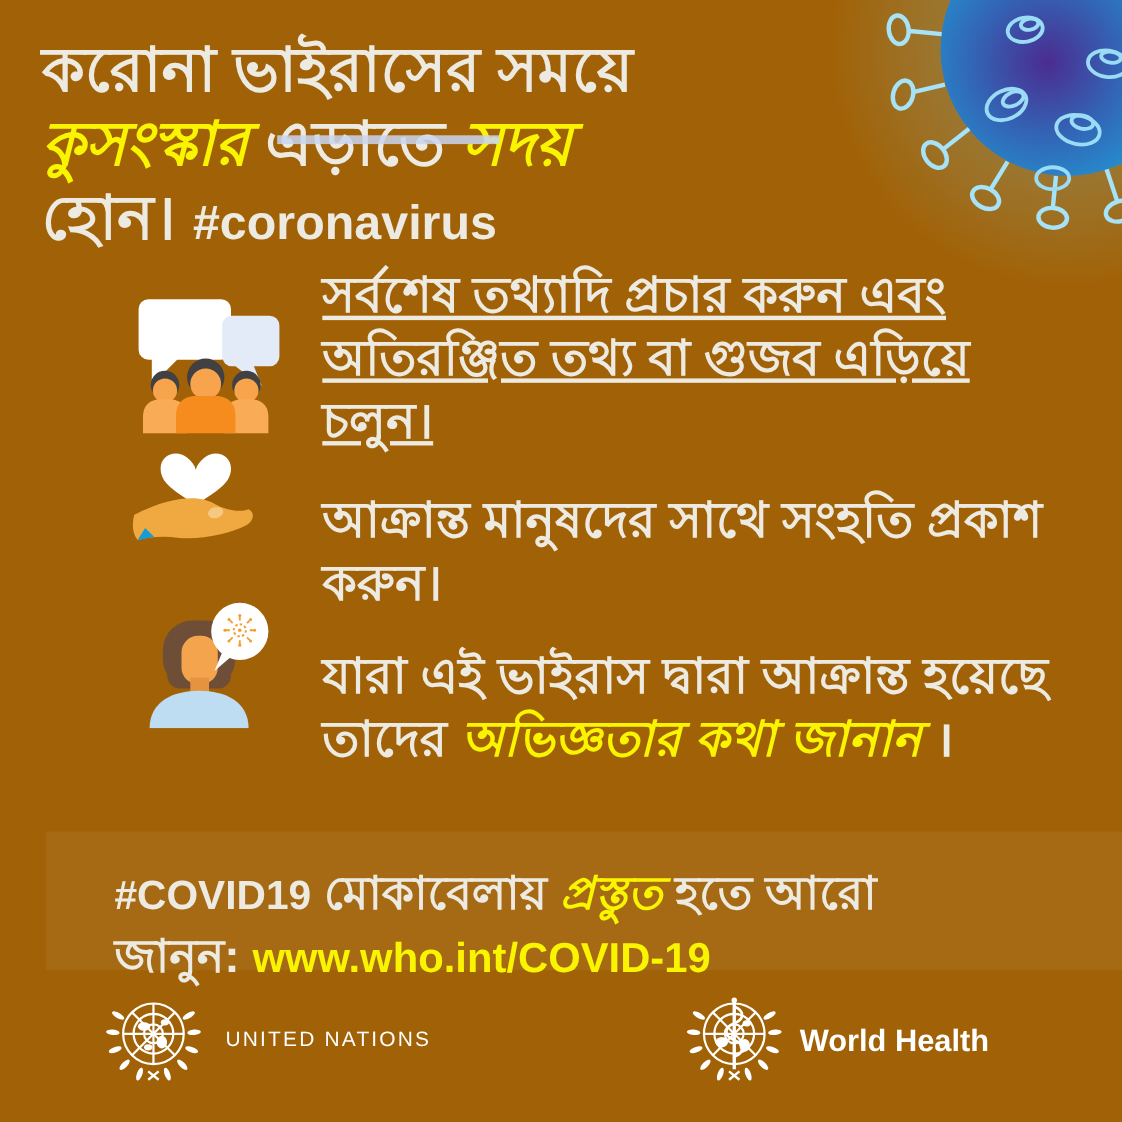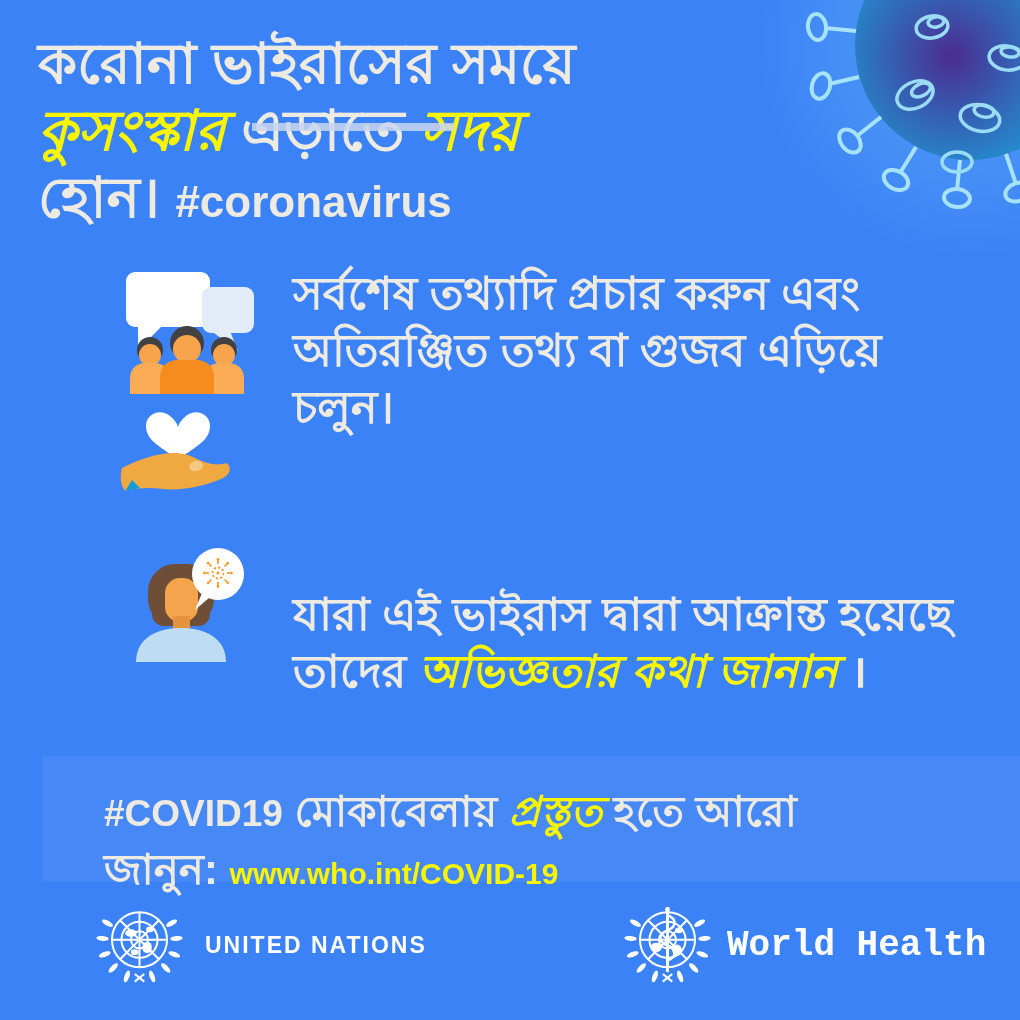--- a/index.html
+++ b/index.html
@@ -1,70 +1,69 @@
 <!DOCTYPE html>
 <html><head>
 <meta charset="utf-8">
 <style>
   * { margin:0; padding:0; box-sizing:border-box; }
   html,body { width:1020px; height:1020px; }
   body { font-family:"Liberation Sans","DejaVu Sans",sans-serif; }
   .poster {
     position:relative; width:1020px; height:1020px;
-    background:#3b82f6; overflow:hidden;
+    background:#a16207; overflow:hidden;
   }
   
   .corner-virus { position:absolute; top:0; right:0; width:345px; height:285px; }
   
   .heading {
     position:absolute; left:38px; top:30px; width:840px;
     color:#EDEAE2; font-weight:700; font-size:56px; line-height:67px;
   }
   .yellow { color:#F9F400;font-style:italic; }
   .white  { color:#EDEAE2; }
   .latin-tag { font-size:44px; letter-spacing:0; }
   .matra-bar {
     position:absolute; left:252px; top:123px; width:202px; height:8px;
     background:#C9D6F0; opacity:.85; z-index:3;
   }
   
   .item-text {
     position:absolute; left:293px; width:700px;
     color:#EDEAE2; font-weight:700; font-size:45px; line-height:57px;
   }
-  .item1-text { top:265px; }
+  .item1-text { top:240px;text-decoration:underline; }
   .item2-text { top:444px; }
   .item3-text { top:586px; }
   .item-icon { position:absolute; }
   .icon1 { left:112px; top:266px; }
   .icon2 { left:116px; top:402px; }
   .icon3 { left:108px; top:536px; }
   
   .footer-band {
     position:absolute; left:42px; top:756px; width:978px; height:126px;
     background:rgba(255,255,255,0.05);
   }
   .footer-text {
     position:absolute; left:104px; top:784px; width:800px;
     color:#EDEAE2; font-weight:700; font-size:42px; line-height:56px;
   }
   .footer-hashtag { font-size:37px; }
-  .footer-url { font-size:30px; color:#F9F400; }
+  .footer-url { font-size:38px; color:#F9F400; }
   
   .logo-row { position:absolute; display:flex; align-items:center; }
   .un-logo  { left:92px;  top:898px; }
   .who-logo { left:620px; top:898px; }
   .un-label {
-    color:#FFFFFF; font-weight:700; font-size:23px; letter-spacing:2px;
+    color:#FFFFFF; font-weight:400; font-size:19px; letter-spacing:2px;
     margin-left:18px;
   }
   .who-label {
-    color:#FFFFFF; font-weight:700; font-size:36px; line-height:35px;
+    color:#FFFFFF; font-weight:700; font-size:28px; line-height:35px;
     margin-left:12px;
-    font-family:Liberation Mono, monospace;
   }
 </style>
 </head>
 <body>
 
 <div class="poster">
 
   <svg class="corner-virus" viewBox="0 0 345 285" xmlns="http://www.w3.org/2000/svg">
     <defs>
       <radialGradient id="vgrad" cx="42%" cy="55%" r="75%">
@@ -135,20 +134,23 @@
   <div class="item-text item1-text">
     <span class="white">সর্বশেষ তথ্যাদি প্রচার করুন এবং অতিরঞ্জিত তথ্য বা গুজব এড়িয়ে চলুন।</span>
   </div>
 
   <svg class="item-icon icon2" width="128" height="112" viewBox="0 0 128 112" xmlns="http://www.w3.org/2000/svg">
     <path d="M62,58 C48,46 30,40 30,24 C30,12 44,6 54,14 C58,17 61,21 62,25 C63,21 66,17 70,14 C80,6 94,12 94,24 C94,40 76,46 62,58 Z" fill="#FFFFFF"></path>
     <path d="M6,66 C20,59 31,55 41,53 C59,49 71,51 81,57 C91,62 102,64 110,61 C116,64 115,72 107,76 C93,83 67,89 47,87 C33,85 19,86 9,89 C4,82 4,74 6,66 Z" fill="#F0A940"></path>
     <path d="M9,89 L16,78 L24,86 Z" fill="#149CD6"></path>
     <ellipse cx="80" cy="64" rx="7" ry="5" transform="rotate(-15 80 64)" fill="#F6C983"></ellipse>
   </svg>
+  <div class="item-text item2-text">
+    <span class="white">আক্রান্ত মানুষদের সাথে সংহতি প্রকাশ করুন।</span>
+  </div>
 
   <svg class="item-icon icon3" width="148" height="126" viewBox="0 0 148 126" xmlns="http://www.w3.org/2000/svg">
     <rect x="40" y="28" width="66" height="62" rx="27" fill="#6F4E38"></rect>
     <rect x="44" y="46" width="58" height="44" rx="12" fill="#6F4E38"></rect>
     <rect x="57" y="42" width="33" height="44" rx="15" fill="#F3A44C"></rect>
     <rect x="65" y="80" width="17" height="17" fill="#E5933F"></rect>
     <path d="M28,126 C28,102 49,92 73,92 C97,92 118,102 118,126 Z" fill="#BEDCF2"></path>
     <circle cx="110" cy="38" r="26" fill="#FFFFFF"></circle>
     <path d="M94,57 L87,74 L102,61 Z" fill="#FFFFFF"></path>
     <g stroke="#F49D2E" fill="#F49D2E">

